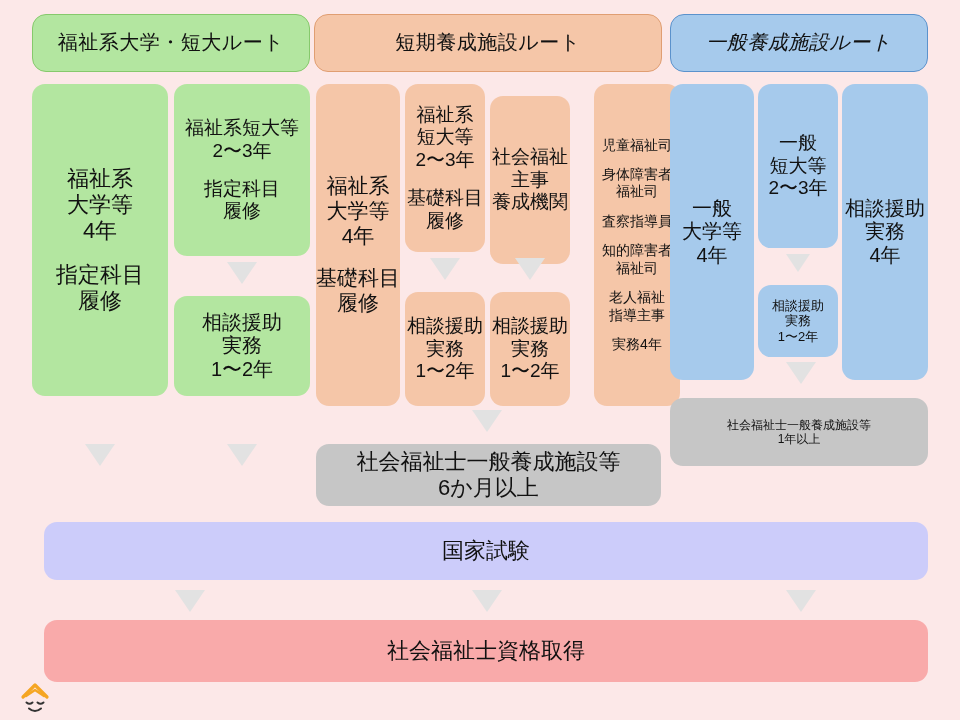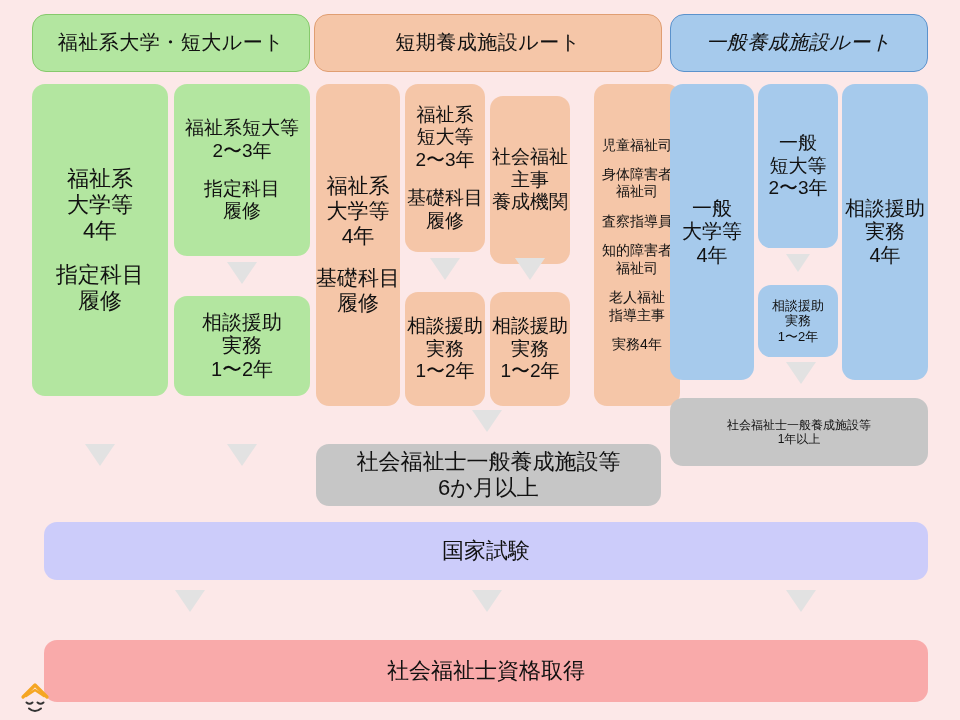--- a/index.html
+++ b/index.html
@@ -222,21 +222,21 @@
   </div>
 
   <div class="box card purple fs22" style="left:44px; top:522px; width:884px; height:58px;">
     <span>国家試験</span>
   </div>
 
   <div class="arrow" style="left:175px; top:590px;"></div>
   <div class="arrow" style="left:472px; top:590px;"></div>
   <div class="arrow" style="left:786px; top:590px;"></div>
 
-  <div class="box card pink fs22" style="left:44px; top:640px; width:884px; height:62px;">
+  <div class="box card pink fs22" style="left:44px; top:620px; width:884px; height:62px;">
     <span>社会福祉士資格取得</span>
   </div>
 
   <div class="mascot" style="left:18px; top:681px; width:34px; height:36px;">
     <svg width="34" height="36" viewBox="0 0 34 36" aria-hidden="true">
       <path d="M5 16 L17 4 L29 16" fill="none" stroke="#f5a623" stroke-width="3.2" stroke-linecap="round" stroke-linejoin="round"></path>
       <path d="M8 15 L17 9 L26 15" fill="none" stroke="#f5a623" stroke-width="2.4" stroke-linecap="round" stroke-linejoin="round"></path>
       <path d="M8.5 21.5 q3 2.6 6 0" fill="none" stroke="#333333" stroke-width="2" stroke-linecap="round"></path>
       <path d="M19.5 21.5 q3 2.6 6 0" fill="none" stroke="#333333" stroke-width="2" stroke-linecap="round"></path>
       <path d="M11 27.5 q6 5 12 0" fill="none" stroke="#333333" stroke-width="2" stroke-linecap="round"></path>

